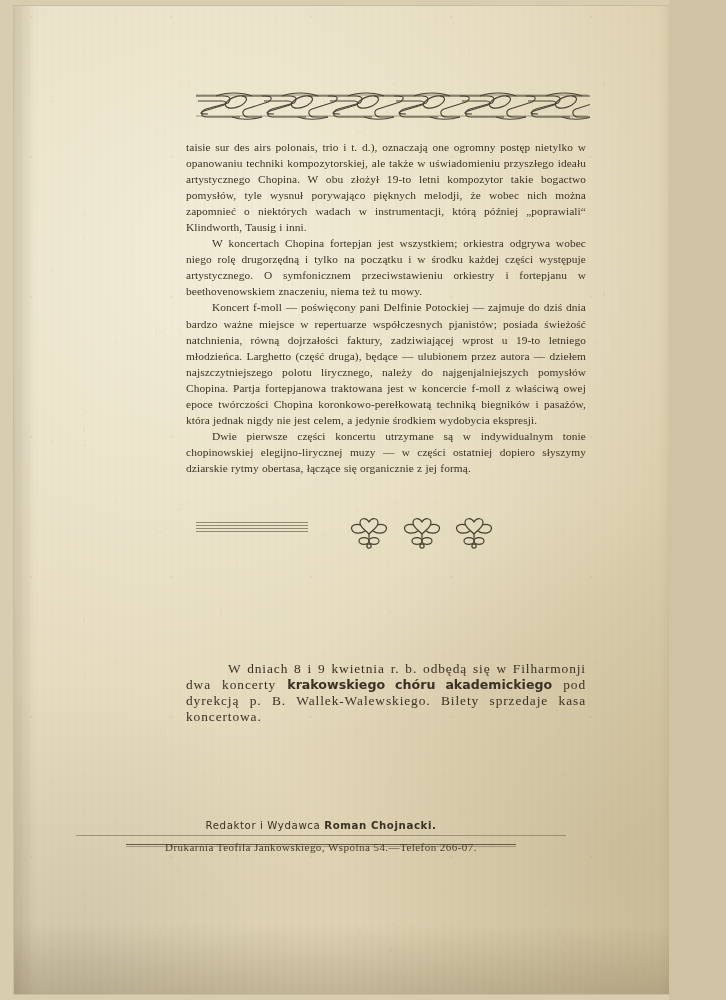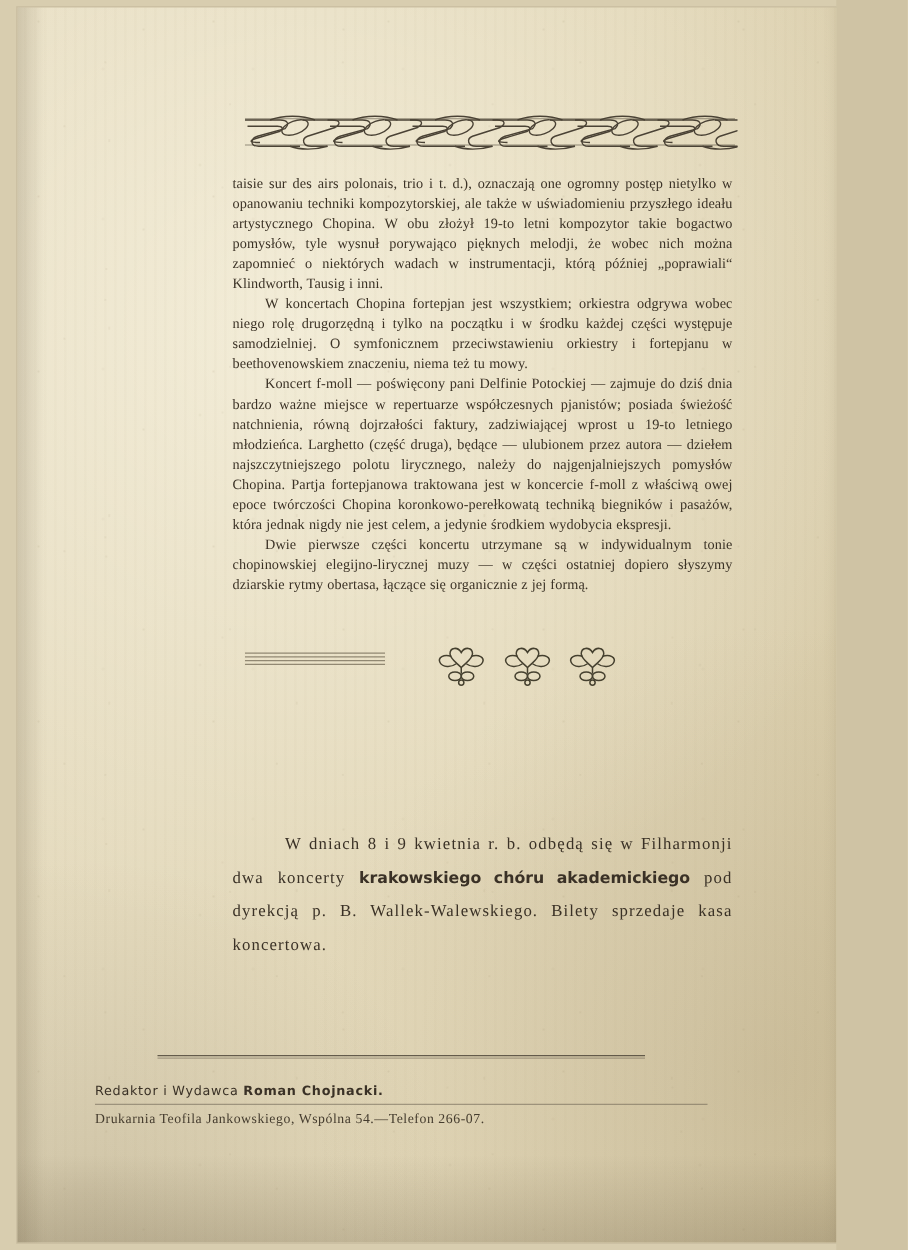--- a/index.html
+++ b/index.html
@@ -113,21 +113,21 @@
     display:flex; justify-content:space-between; align-items:center;
   }
   .florets svg{display:block;}
 
   
   .announce{
     position:absolute; left:0px; top:655px; width:400px;
     color:#3a3126;
     font-family:"Liberation Serif",serif;
     font-size:13.4px;
-    line-height:27px;
+    line-height:16px;
     text-align:justify;
     letter-spacing:.9px;
     word-spacing:1.2px;
   }
   .announce p{margin:0;text-indent:42px;}
   .announce .choir{
     font-family:"DejaVu Sans",sans-serif;
     font-weight:bold;
     font-size:12.6px;
     letter-spacing:0px;
@@ -138,22 +138,22 @@
   .footer-rule{
     position:absolute;left:112px;top:838px;width:390px;height:2px;
     border-top:1px solid #4f4739;
     opacity:.85;
   }
   .footer-rule2{
     position:absolute;left:112px;top:840px;width:390px;height:1px;
     background:#6d6453;opacity:.5;
   }
   .colophon{
-    position:absolute; left:62px; top:862px; width:490px;
-    text-align:left;color:#3a3126;
+    position:absolute; left:62px; top:814px; width:490px;
+    text-align:center;color:#3a3126;
   }
   .colophon .editor{
     font-family:"DejaVu Sans",sans-serif;
     font-size:10.2px;
     letter-spacing:.6px;
   }
   .colophon .editor b{font-weight:bold;}
   .colophon .printer-rule{
     margin:4px auto 0;
     width:100%;height:1px;background:#6d6453;opacity:.55;
@@ -194,21 +194,21 @@
           <use href="#knot" x="200" y="1"></use>
           <use href="#knot" x="266" y="1"></use>
           <use href="#knot" x="332" y="1"></use>
           <path d="M2,9 L394,9" fill="none" stroke="#4a4235" stroke-width="0.9" opacity=".55"></path>
           <path d="M2,30 L394,30" fill="none" stroke="#4a4235" stroke-width="0.9" opacity=".55"></path>
         </svg>
       </div>
 
       <div class="body-text">
         <p>taisie sur des airs polonais, trio i t. d.), oznaczają one ogromny postęp nietylko w opanowaniu techniki kompozytorskiej, ale także w uświadomieniu przyszłego ideału artystycznego Chopina.  W obu złożył 19-to letni kompozytor takie bogactwo pomysłów, tyle wysnuł porywająco pięknych melodji, że wobec nich można zapomnieć o niektórych wadach w instrumentacji, którą później „poprawiali“ Klindworth, Tausig i inni.</p>
-        <p class="indent">W koncertach Chopina fortepjan jest wszystkiem; orkiestra odgrywa wobec niego rolę drugorzędną i tylko na początku i w środku każdej części występuje samodzielniej.  O symfonicznem przeciwstawieniu orkiestry i fortepjanu w beethovenowskiem znaczeniu, niema też tu mowy.</p>
+        <p class="indent">W koncertach Chopina fortepjan jest wszystkiem; orkiestra odgrywa wobec niego rolę drugorzędną i tylko na początku i w środku każdej części występuje artystycznego.  O symfonicznem przeciwstawieniu orkiestry i fortepjanu w beethovenowskiem znaczeniu, niema też tu mowy.</p>
         <p class="indent">Koncert f-moll — poświęcony pani Delfinie Potockiej — zajmuje do dziś dnia bardzo ważne miejsce w repertuarze współczesnych pjanistów; posiada świeżość natchnienia, równą dojrzałości faktury, zadziwiającej wprost u 19-to letniego młodzieńca.  Larghetto (część druga), będące — ulubionem przez autora — dziełem najszczytniejszego polotu lirycznego, należy do najgenjalniejszych pomysłów Chopina.  Partja fortepjanowa traktowana jest w koncercie f-moll z właściwą owej epoce twórczości Chopina koronkowo-perełkowatą techniką biegników i pasażów, która jednak nigdy nie jest celem, a jedynie środkiem wydobycia ekspresji.</p>
         <p class="indent">Dwie pierwsze części koncertu utrzymane są w indywidualnym tonie chopinowskiej elegijno-lirycznej muzy — w części ostatniej dopiero słyszymy dziarskie rytmy obertasa, łączące się organicznie z jej formą.</p>
       </div>
 
       <div class="mid-rule">
         <span></span>
           <span></span>
           <span></span>
           <span></span>
       </div>

